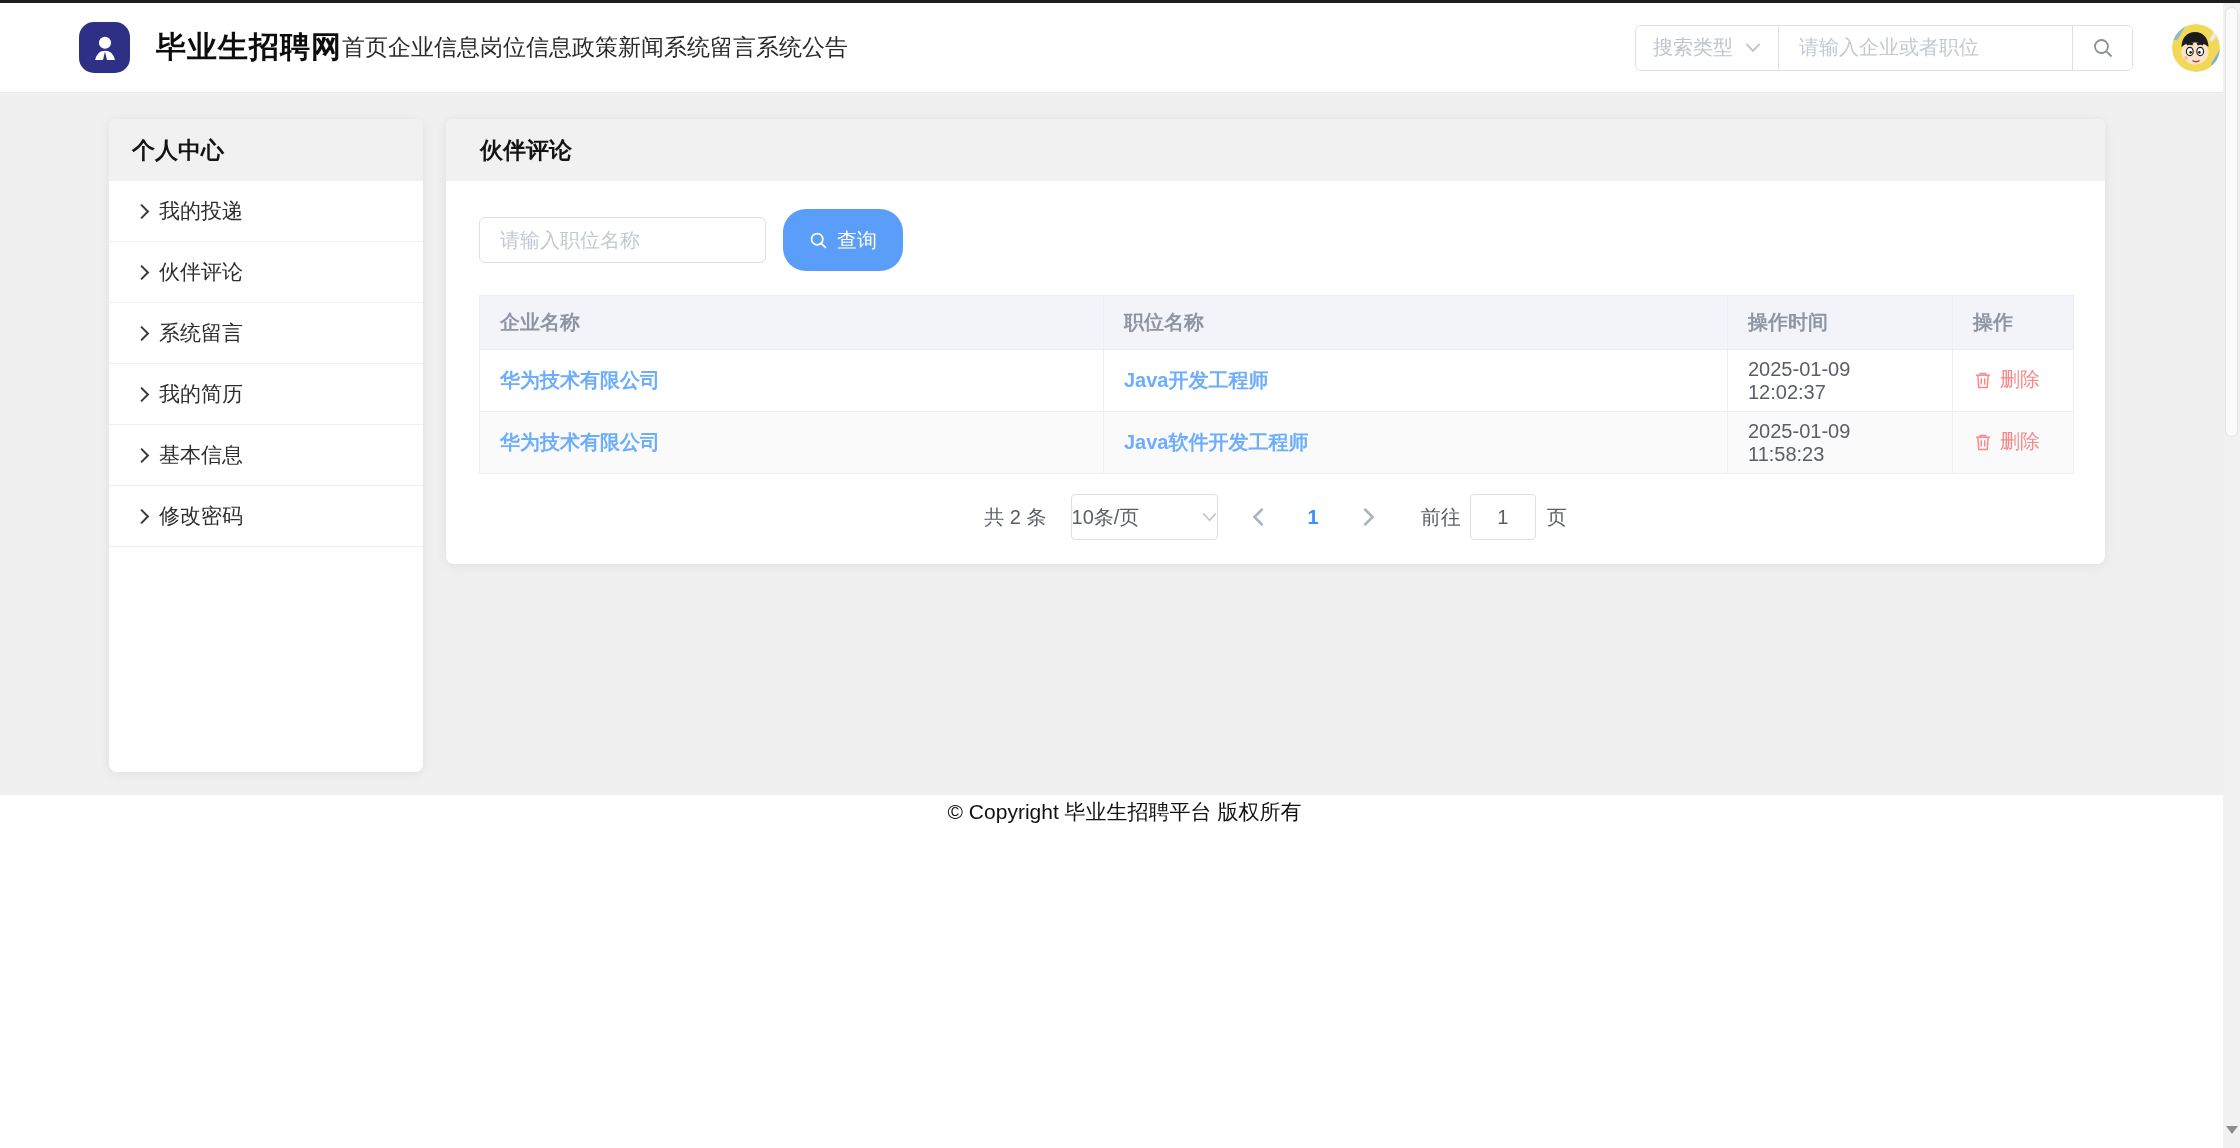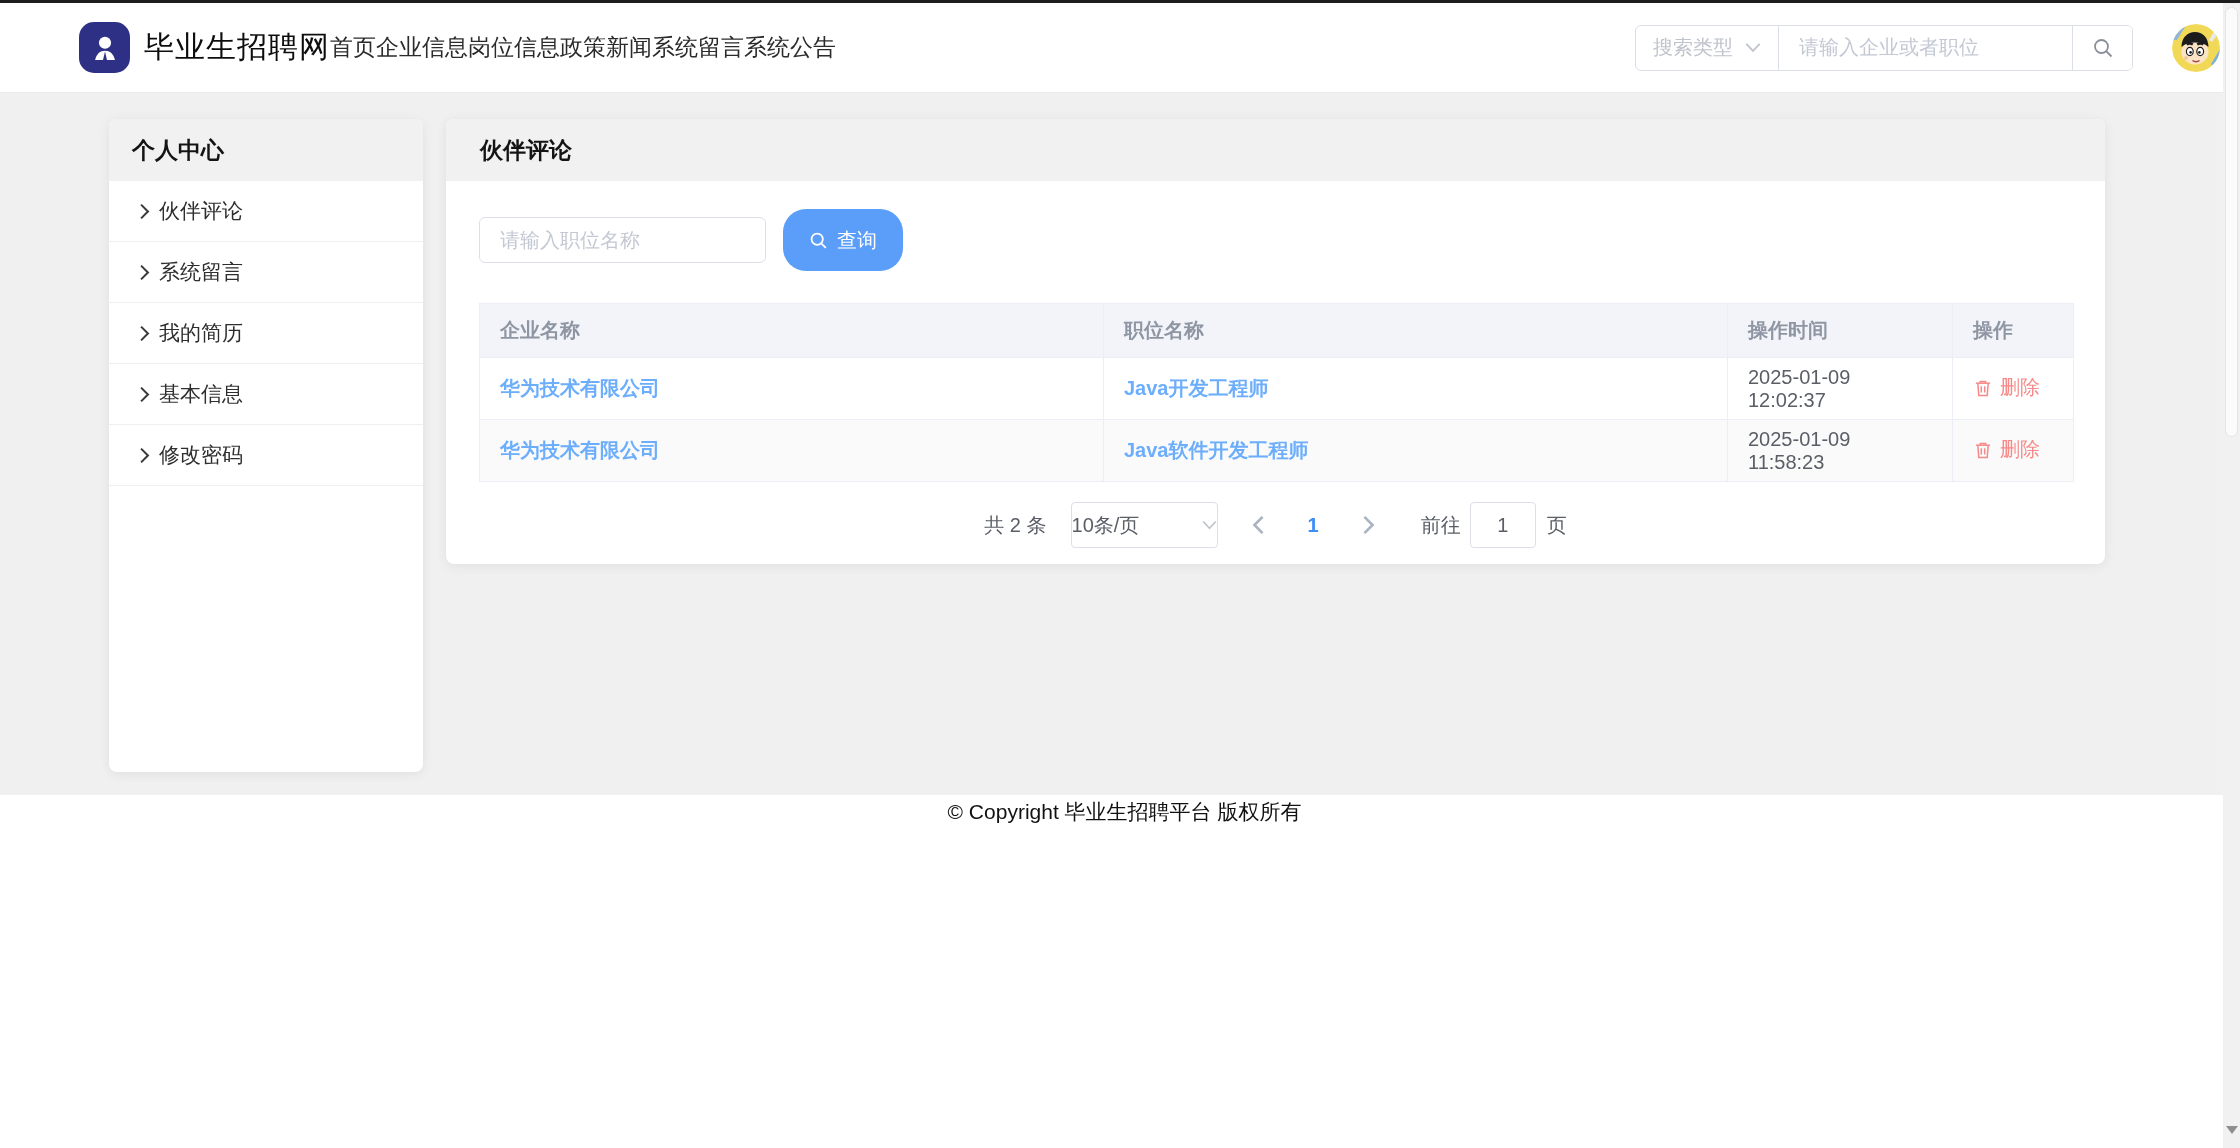--- a/index.html
+++ b/index.html
@@ -6,21 +6,21 @@
   html,body { width:2240px; height:1148px; overflow:hidden; background:#fff;
     font-family:"Liberation Sans","DejaVu Sans",sans-serif; }
   .top-strip { position:absolute; left:0; top:0; width:2240px; height:3px; background:#1d1d1d; z-index:50; }
 
   
   .navbar { position:absolute; left:0; top:3px; width:2240px; height:90px; background:#fff;
     border-bottom:1px solid #ebebeb; display:flex; align-items:center; padding:0 20px 0 79px; z-index:10; }
   .brand { display:flex; align-items:center; }
   .brand-icon { width:51px; height:51px; border-radius:15px; background:#2e3085; display:flex; align-items:center; justify-content:center; }
   .brand-icon svg { width:34px; height:34px; }
-  .brand-name { margin-left:14px; font-size:30px; font-weight:normal; color:#0d0d0d; letter-spacing:1px; }
+  .brand-name { margin-left:26px; font-size:30px; font-weight:bold; color:#0d0d0d; letter-spacing:1px; }
   .nav-menu { display:flex; }
   .nav-item { font-size:23px; color:#2b2b2b; cursor:pointer; white-space:nowrap; }
   .nav-right { margin-left:auto; display:flex; align-items:center; gap:39px; }
   .search-group { display:flex; align-items:stretch; height:46px; border:1px solid #dcdfe6; border-radius:6px; background:#fff; overflow:hidden; }
   .search-type { width:143px; display:flex; align-items:center; justify-content:center; gap:12px; color:#bfc4cc;
     font-size:20px; border-right:1px solid #dcdfe6; cursor:pointer; }
   .search-type svg { width:16px; height:11px; color:#c0c4cc; }
   .search-input { width:293px; border:none; outline:none; font-size:20px; padding:0 20px; color:#333; }
   .search-input::placeholder { color:#c3c8d2; }
   .search-btn { width:60px; display:flex; align-items:center; justify-content:center; border-left:1px solid #dcdfe6; cursor:pointer; color:#8a8f99; background:#fff; }
@@ -45,21 +45,21 @@
   .main-card .card-header { padding-left:34px; }
   .filter-row { display:flex; align-items:center; gap:17px; margin:28px 33px 0 33px; }
   .filter-input { width:287px; height:46px; border:1px solid #dcdfe6; border-radius:6px; font-size:20px;
     padding:0 20px; color:#333; outline:none; }
   .filter-input::placeholder { color:#c3c8d2; }
   .query-btn { height:62px; padding:0 26px; border:none; border-radius:23px; background:#5b9ef9; color:#fff;
     font-size:20px; display:flex; align-items:center; gap:9px; cursor:pointer; font-family:inherit; }
   .query-btn svg { width:19px; height:19px; }
 
   
-  .table-wrap { margin:32px 33px 0 33px; }
+  .table-wrap { margin:24px 33px 0 33px; }
   table { width:100%; border-collapse:collapse; font-size:20px; table-layout:fixed; }
   th { height:54px; background:#f2f4f9; color:#8f96a3; font-weight:bold; text-align:left;
     padding:0 20px; border:1px solid #ebeef5; }
   td { height:62px; padding:0 20px; border:1px solid #ebeef5; color:#5a5e66; }
   tr.striped td { background:#fafafa; }
   .cell-link { color:#6caefc; font-weight:bold; cursor:pointer; }
   .del-btn { display:inline-flex; align-items:center; gap:7px; color:#f78989; cursor:pointer; background:none; border:none; font-size:20px; font-family:inherit; }
   .del-btn svg { width:20px; height:20px; }
 
   
@@ -151,20 +151,26 @@
         </g>
       </svg>
     </div>
   </div>
 </div>
 
 <div class="content-bg"></div>
 
 <div class="card sidebar">
   <div class="card-header">个人中心</div>
+  <div class="side-item">
+    <svg viewBox="0 0 8 12" fill="none" stroke="currentColor" stroke-width="1.5">
+        <polyline points="1.5,1 6.5,6 1.5,11"></polyline>
+      </svg>
+    <span>我的投递</span>
+  </div>
   <div class="side-item">
     <svg viewBox="0 0 8 12" fill="none" stroke="currentColor" stroke-width="1.5">
         <polyline points="1.5,1 6.5,6 1.5,11"></polyline>
       </svg>
     <span>伙伴评论</span>
   </div>
   <div class="side-item">
     <svg viewBox="0 0 8 12" fill="none" stroke="currentColor" stroke-width="1.5">
         <polyline points="1.5,1 6.5,6 1.5,11"></polyline>
       </svg>

